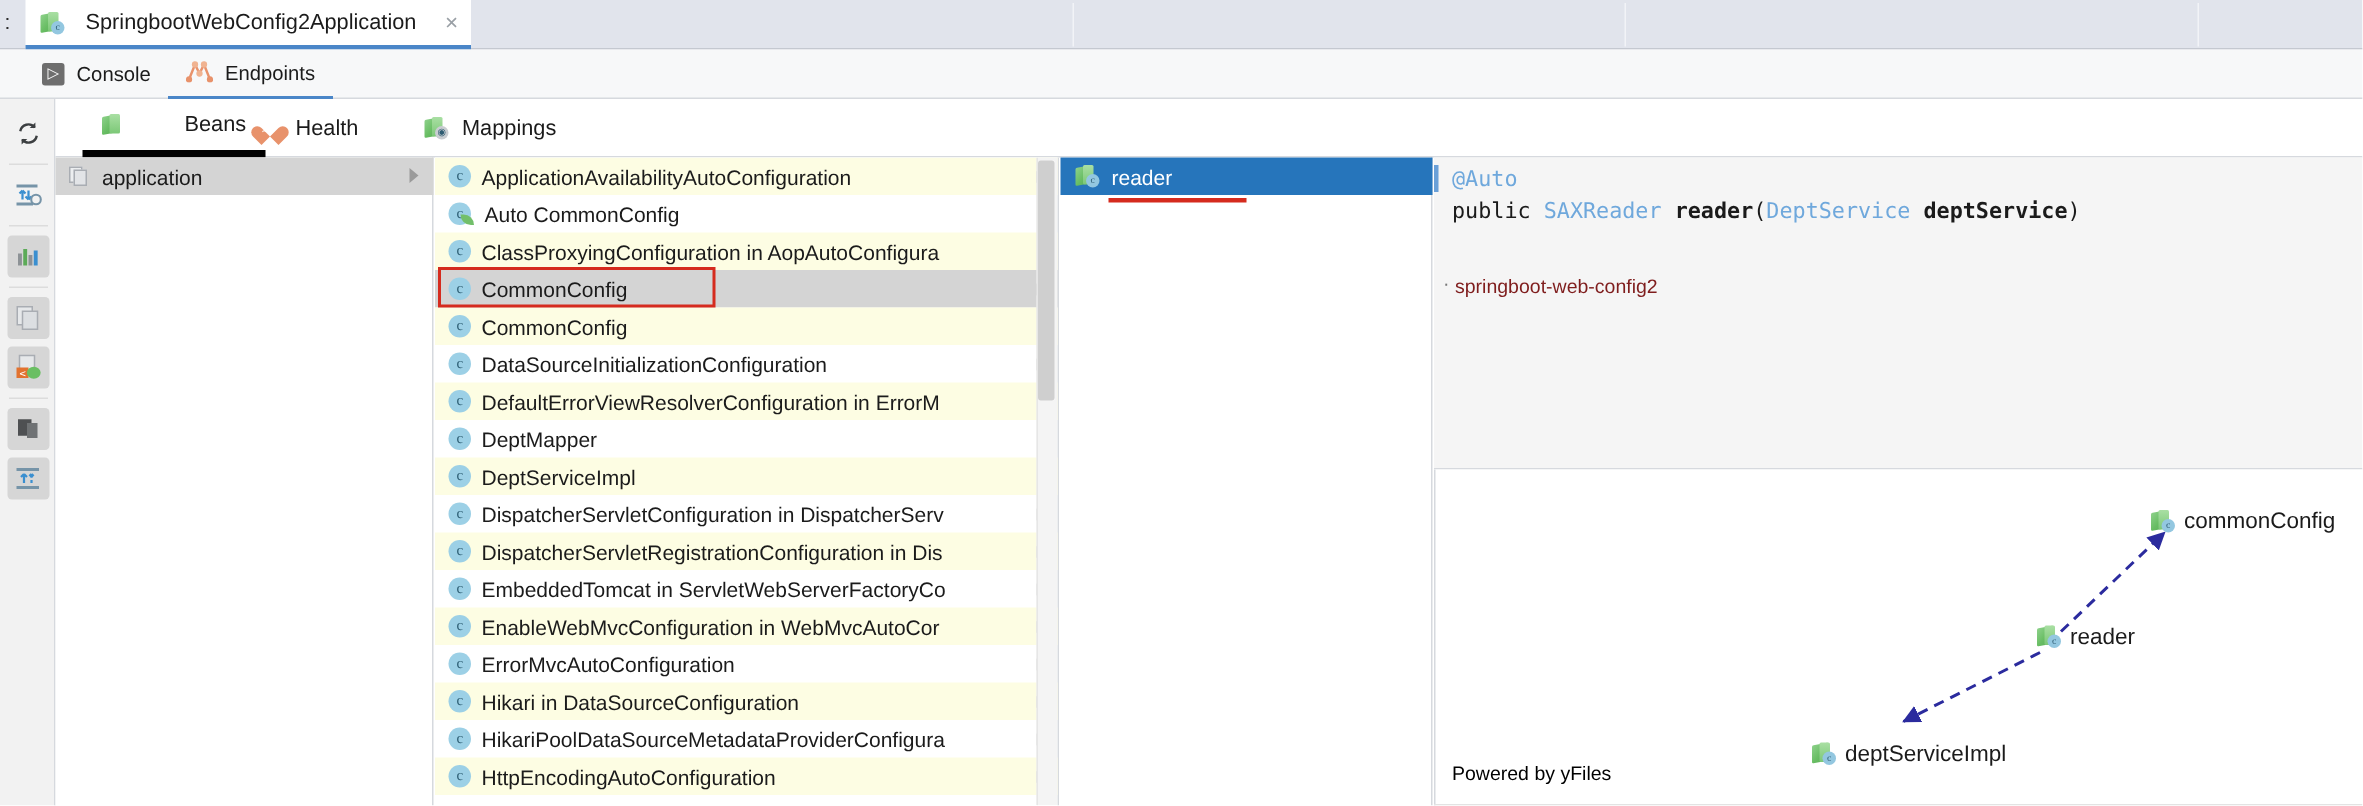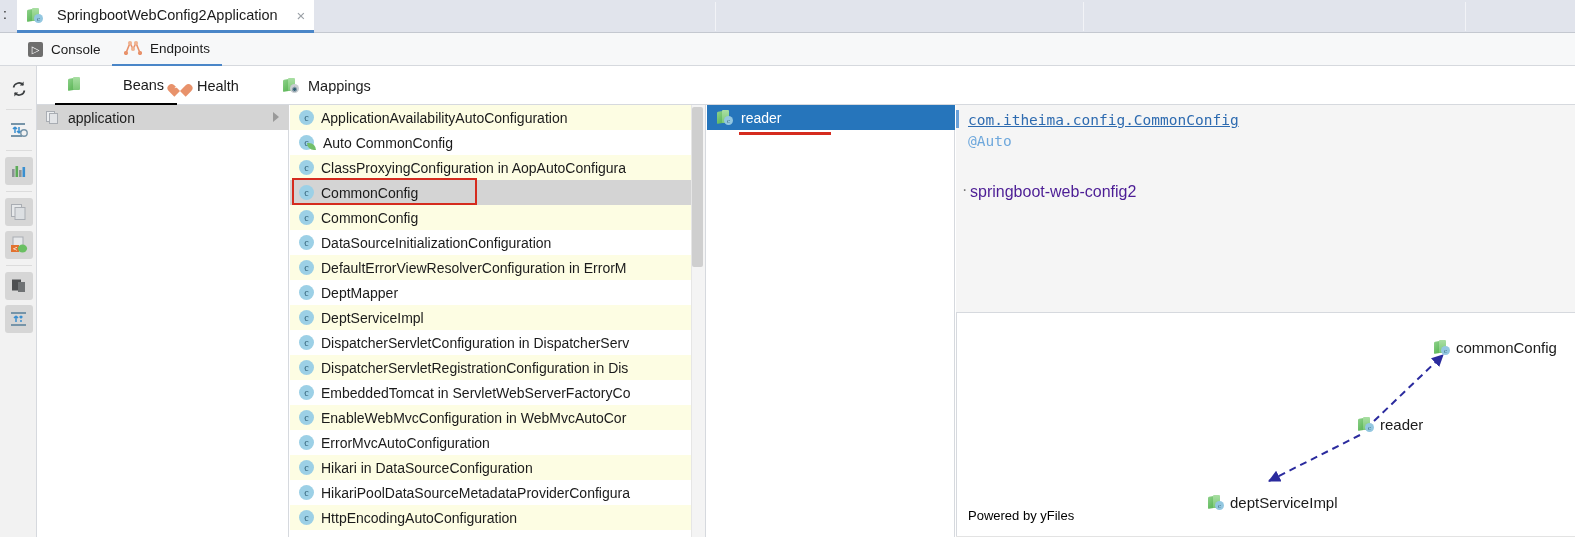--- a/index.html
+++ b/index.html
@@ -87,21 +87,21 @@
   
   .subtabs {
     position: absolute; left: 37px; top: 66px; width: 1538px; height: 39px;
     background: #ffffff; border-bottom: 1px solid #d6d9de;
   }
   .subtab {
     position: absolute; top: 0; height: 39px;
     display: flex; align-items: center; gap: 9px; padding: 0 13px;
     font-size: 14.5px; color: #1b1b1b;
   }
-  .subtab.beans { left: 18px; border-bottom: 2px solid #000000; gap: 39px; }
+  .subtab.beans { left: 18px; border-bottom: 5px solid #000000; gap: 39px; }
   .subtab.health { left: 122px; }
   .subtab.mappings { left: 233px; align-items: center; }
   .ico-heart {
     width: 16px; height: 15px; position: relative;
   }
   .ico-heart:before, .ico-heart:after {
     content: ""; position: absolute; top: 1px; width: 8px; height: 12px;
     background: #e8926b; border-radius: 8px 8px 0 0;
   }
   .ico-heart:before { left: 0; transform: rotate(-45deg); transform-origin: 100% 100%; }
@@ -205,21 +205,21 @@
     position: absolute; left: 12px; top: 5px;
     font-family: "DejaVu Sans Mono", monospace; font-size: 14.5px;
     line-height: 21px; color: #1b1b1b; white-space: nowrap;
   }
   .code .link { color: #2e6bb0; text-decoration: underline; }
   .code .type { color: #6fa8dc; }
   .code .anno { color: #6fa8dc; }
   .code .bold { font-weight: bold; }
   .module {
     position: absolute; left: 14px; top: 78px;
-    font-family: "Liberation Sans", sans-serif; font-size: 16px; color: #4c1d95;
+    font-family: "Liberation Sans", sans-serif; font-size: 13px; color: #7f1d1d;
   }
   .module:before { content: "\00B7"; position: absolute; left: -8px; top: -2px; color: #777; }
 
   .detail-sep {
     position: absolute; left: 956px; top: 312px; width: 619px; height: 1px;
     background: #d6d9de;
   }
 
   
   .graphpane {
@@ -474,22 +474,27 @@
           <span class="cir">c</span>
       </span>
       <span>reader</span>
     </div>
     <div class="mid-underline"></div>
   </div>
 
   <div class="detailpane">
     <div class="detail-accent"></div>
     <div class="code">
-      <div><span class="link">com.itheima.config.CommonConfig</span></div>
       <div><span class="anno">@Auto</span></div>
+      <div>
+        <span>public</span>
+        <span class="type">SAXReader</span>
+        <span class="bold">reader</span><span>(</span><span class="type">DeptService</span>
+        <span class="bold">deptService</span><span>)</span>
+      </div>
     </div>
     <div class="module">springboot-web-config2</div>
   </div>
   <div class="detail-sep"></div>
 
   <div class="graphpane">
     <div class="leftrule"></div>
     <svg width="619" height="224" style="position:absolute;left:0;top:0">
       <defs>
         <marker id="arrowhead" markerWidth="7" markerHeight="7" refX="5.5" refY="3" orient="auto">

